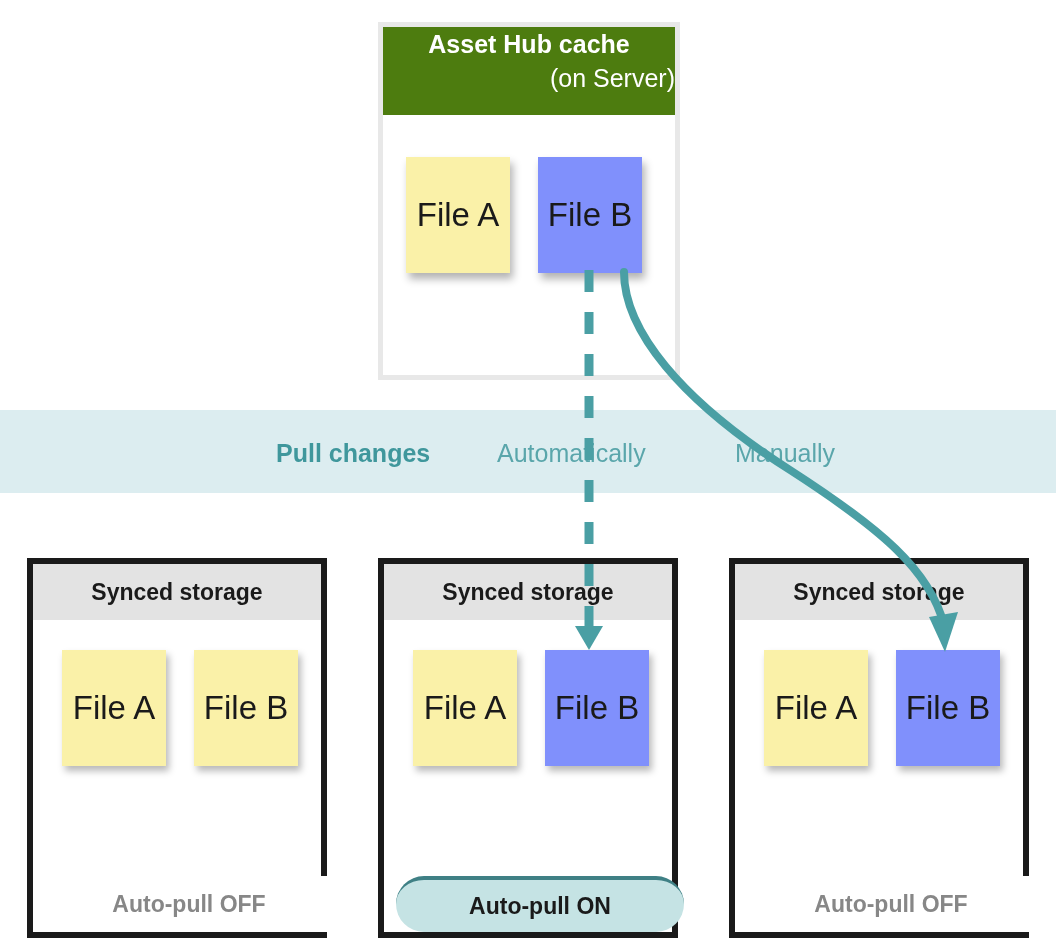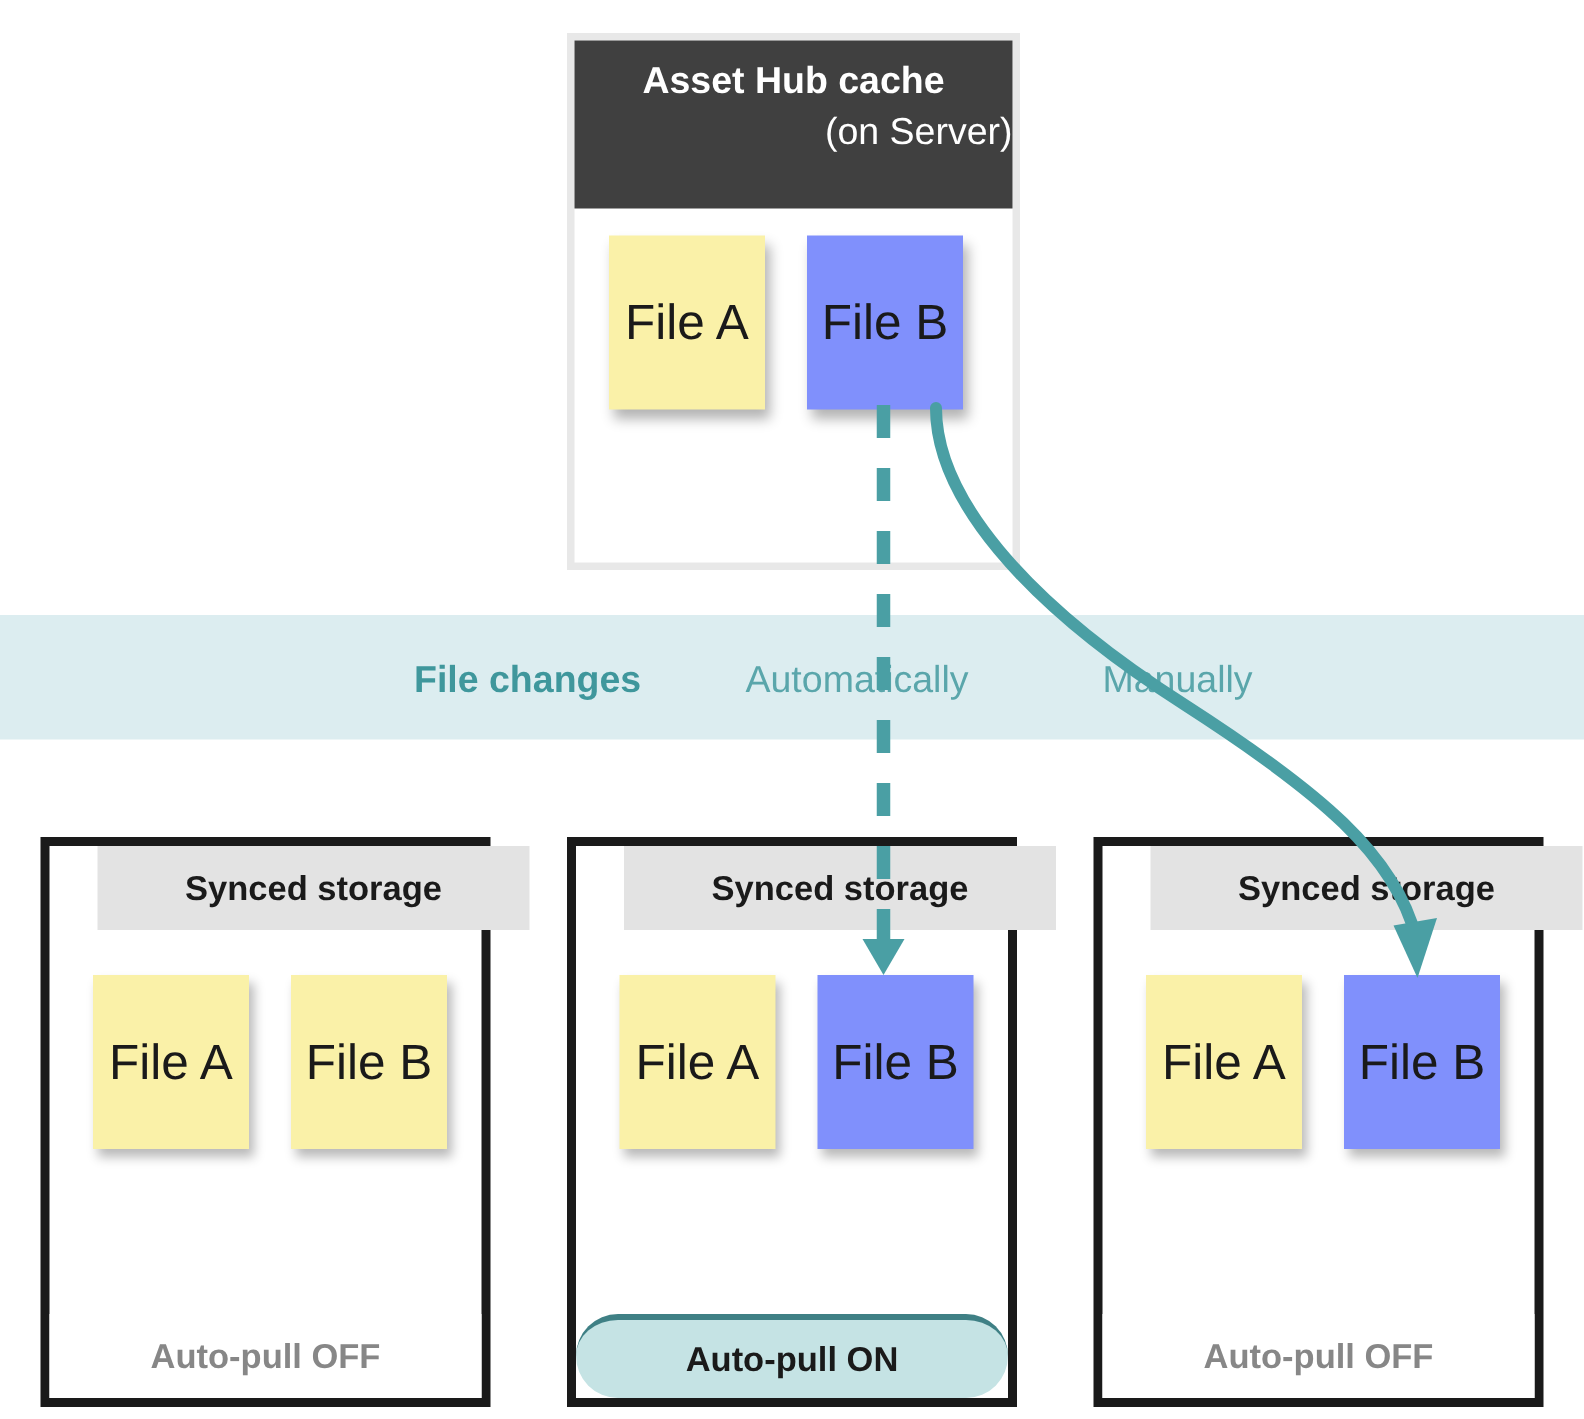--- a/index.html
+++ b/index.html
@@ -67,26 +67,25 @@
     background: #ffffff;
     border: 5px solid #e8e8e8;
     box-sizing: border-box;
     z-index: 2;
   }
   .server-header {
     position: absolute;
     left: 0;
     top: 0;
     width: 100%;
-    height: 112px;
-    background: #404040;
+    height: 88px;
+    background: #4d7c0f;
     color: #ffffff;
     text-align: center;
     box-sizing: border-box;
-    padding-top: 10px;
   }
   .server-title {
     font-size: 25px;
     font-weight: bold;
     line-height: 34px;
   }
   .server-sub {
     font-size: 25px;
     font-weight: normal;
     line-height: 34px;
@@ -134,38 +133,37 @@
     width: 100%;
     height: 56px;
     background: #e3e3e3;
     color: #1a1a1a;
     font-size: 23px;
     font-weight: bold;
     display: flex;
     align-items: center;
     justify-content: center;
     box-sizing: border-box;
-    margin-left: 32px;
   }
   .storage-notes {
     position: absolute;
     left: 0;
     top: 86px;
     width: 100%;
     height: 130px;
   }
   .storage-notes .note {
     top: 0;
   }
   .storage-notes .note.n1 { left: 29px; }
   .storage-notes .note.n2 { left: 161px; }
 
   .storage-footer {
     position: absolute;
-    left: 0;
+    left: 12px;
     bottom: 0;
     width: 100%;
     height: 56px;
     display: flex;
     align-items: center;
     justify-content: center;
     font-size: 23px;
     font-weight: bold;
     box-sizing: border-box;
   }
@@ -189,21 +187,21 @@
     z-index: 5;
     pointer-events: none;
   }
 </style>
 </head>
 <body>
 
 <div id="stage">
 
   <div class="band"></div>
-  <div class="band-label bold">File changes</div>
+  <div class="band-label bold">Pull changes</div>
   <div class="band-label auto">Automatically</div>
   <div class="band-label manual">Manually</div>
 
   <div class="server-card">
     <div class="server-header">
       <div class="server-title">Asset Hub cache</div>
       <div class="server-sub">(on Server)</div>
     </div>
     <div class="note yellow" style="left:23px; top:130px;">
       <span>File A</span>

